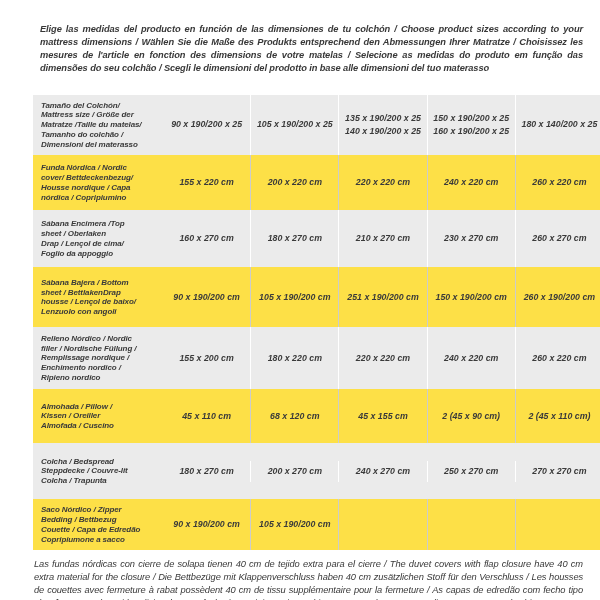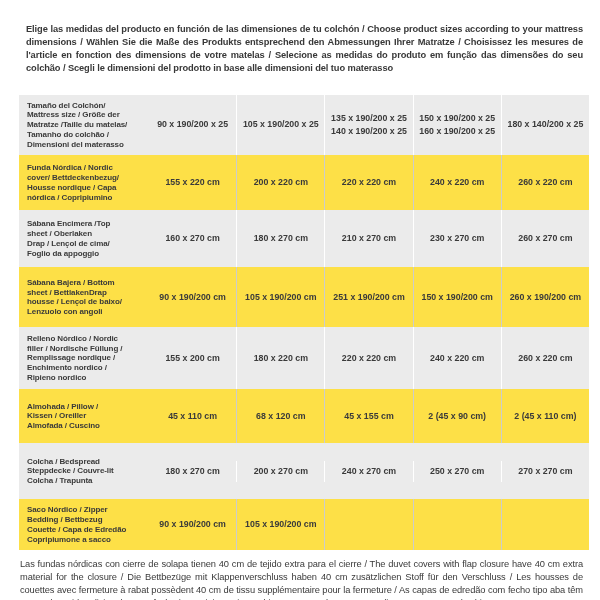--- a/index.html
+++ b/index.html
@@ -11,21 +11,22 @@
     width: 600px;
     height: 600px;
     overflow: hidden;
     font-family: "Liberation Sans", sans-serif;
     color: #3a3a3a;
   }
   .page {
     box-sizing: border-box;
     width: 600px;
     height: 600px;
-    padding: 14px 15px 0 19px;
+    padding: 14px 15px 0 33px;
+    font-style: italic;
   }
   .intro {
     font-size: 9.3px;
     font-weight: bold;
     line-height: 1.38;
     letter-spacing: -0.1px;
     text-align: justify;
     color: #383838;
     padding: 0 2px 0 7px;
     margin-bottom: 20px;

